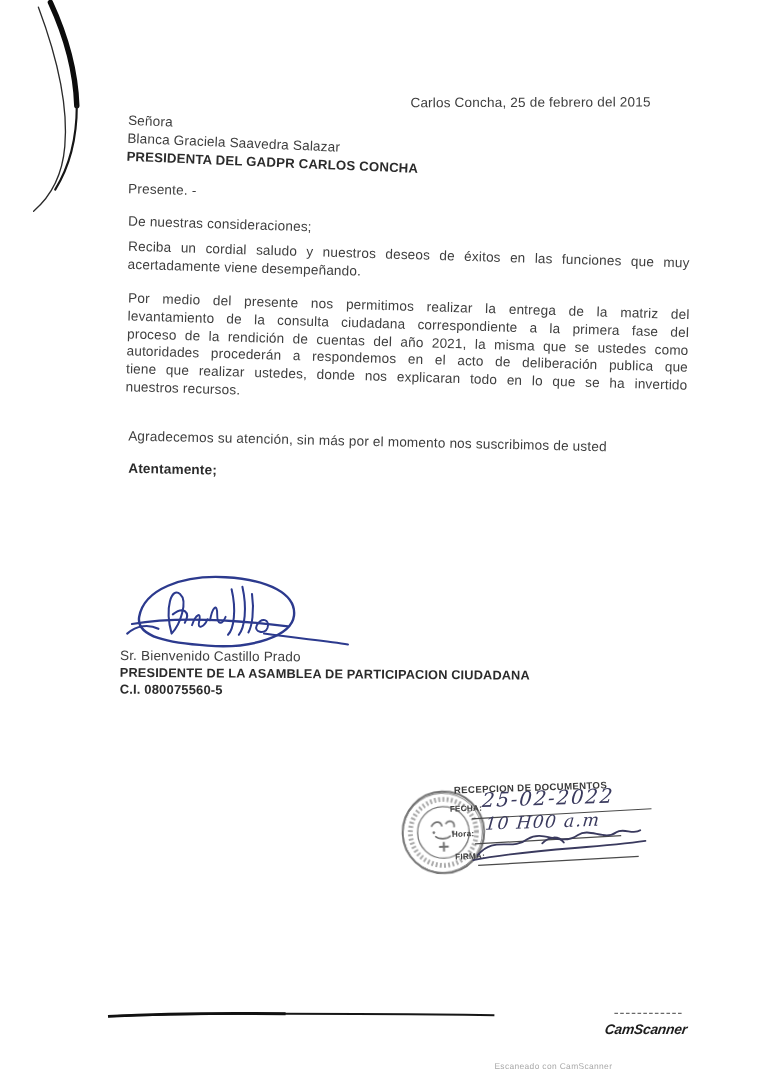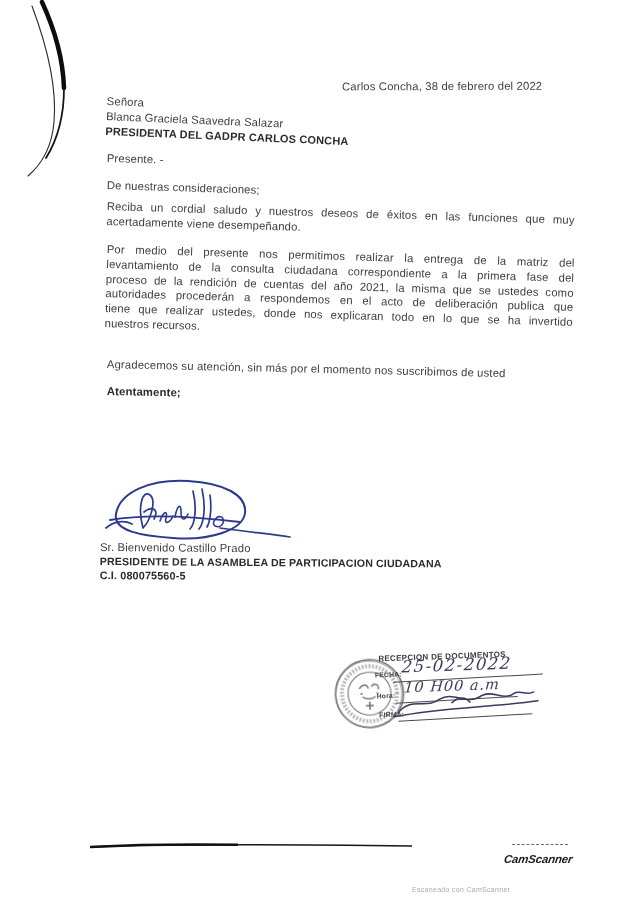--- a/index.html
+++ b/index.html
@@ -37,21 +37,21 @@
 <body>
 
 <div>
 
   <svg class="abs" style="left:0;top:0;" width="80" height="190" viewBox="0 0 80 190">
     <path d="M42,2 C54,28 63,58 64,88" fill="none" stroke="#0c0c0c" stroke-width="4.5" stroke-linecap="round"></path>
     <path d="M64,88 C64,120 56,142 46,158" fill="none" stroke="#161616" stroke-width="1.8" stroke-linecap="round"></path>
     <path d="M32,6 C47,46 57,88 54,122 C52,146 42,164 28,176" fill="none" stroke="#2a2a2a" stroke-width="1.1" stroke-linecap="round"></path>
   </svg>
 
-  <div class="abs txt" style="left:342px;top:79px;width:220px;transform:rotate(-0.2deg);">Carlos Concha, 38 de febrero del 2022</div>
+  <div class="abs txt" style="left:342px;top:79px;width:220px;transform:rotate(-0.2deg);">Carlos Concha, 25 de febrero del 2015</div>
 
   <div class="abs block" style="left:107px;top:94px;transform:rotate(2.4deg);">
     <div class="txt">Señora</div>
     <div class="txt">Blanca Graciela Saavedra Salazar</div>
     <div class="txt bold" style="font-size:11px;">PRESIDENTA DEL GADPR CARLOS CONCHA</div>
   </div>
 
   <div class="abs txt block" style="left:107px;top:151px;transform:rotate(1.6deg);">Presente. -</div>
 
   <div class="abs txt block" style="left:107px;top:178px;transform:rotate(1.8deg);">De nuestras consideraciones;</div>

